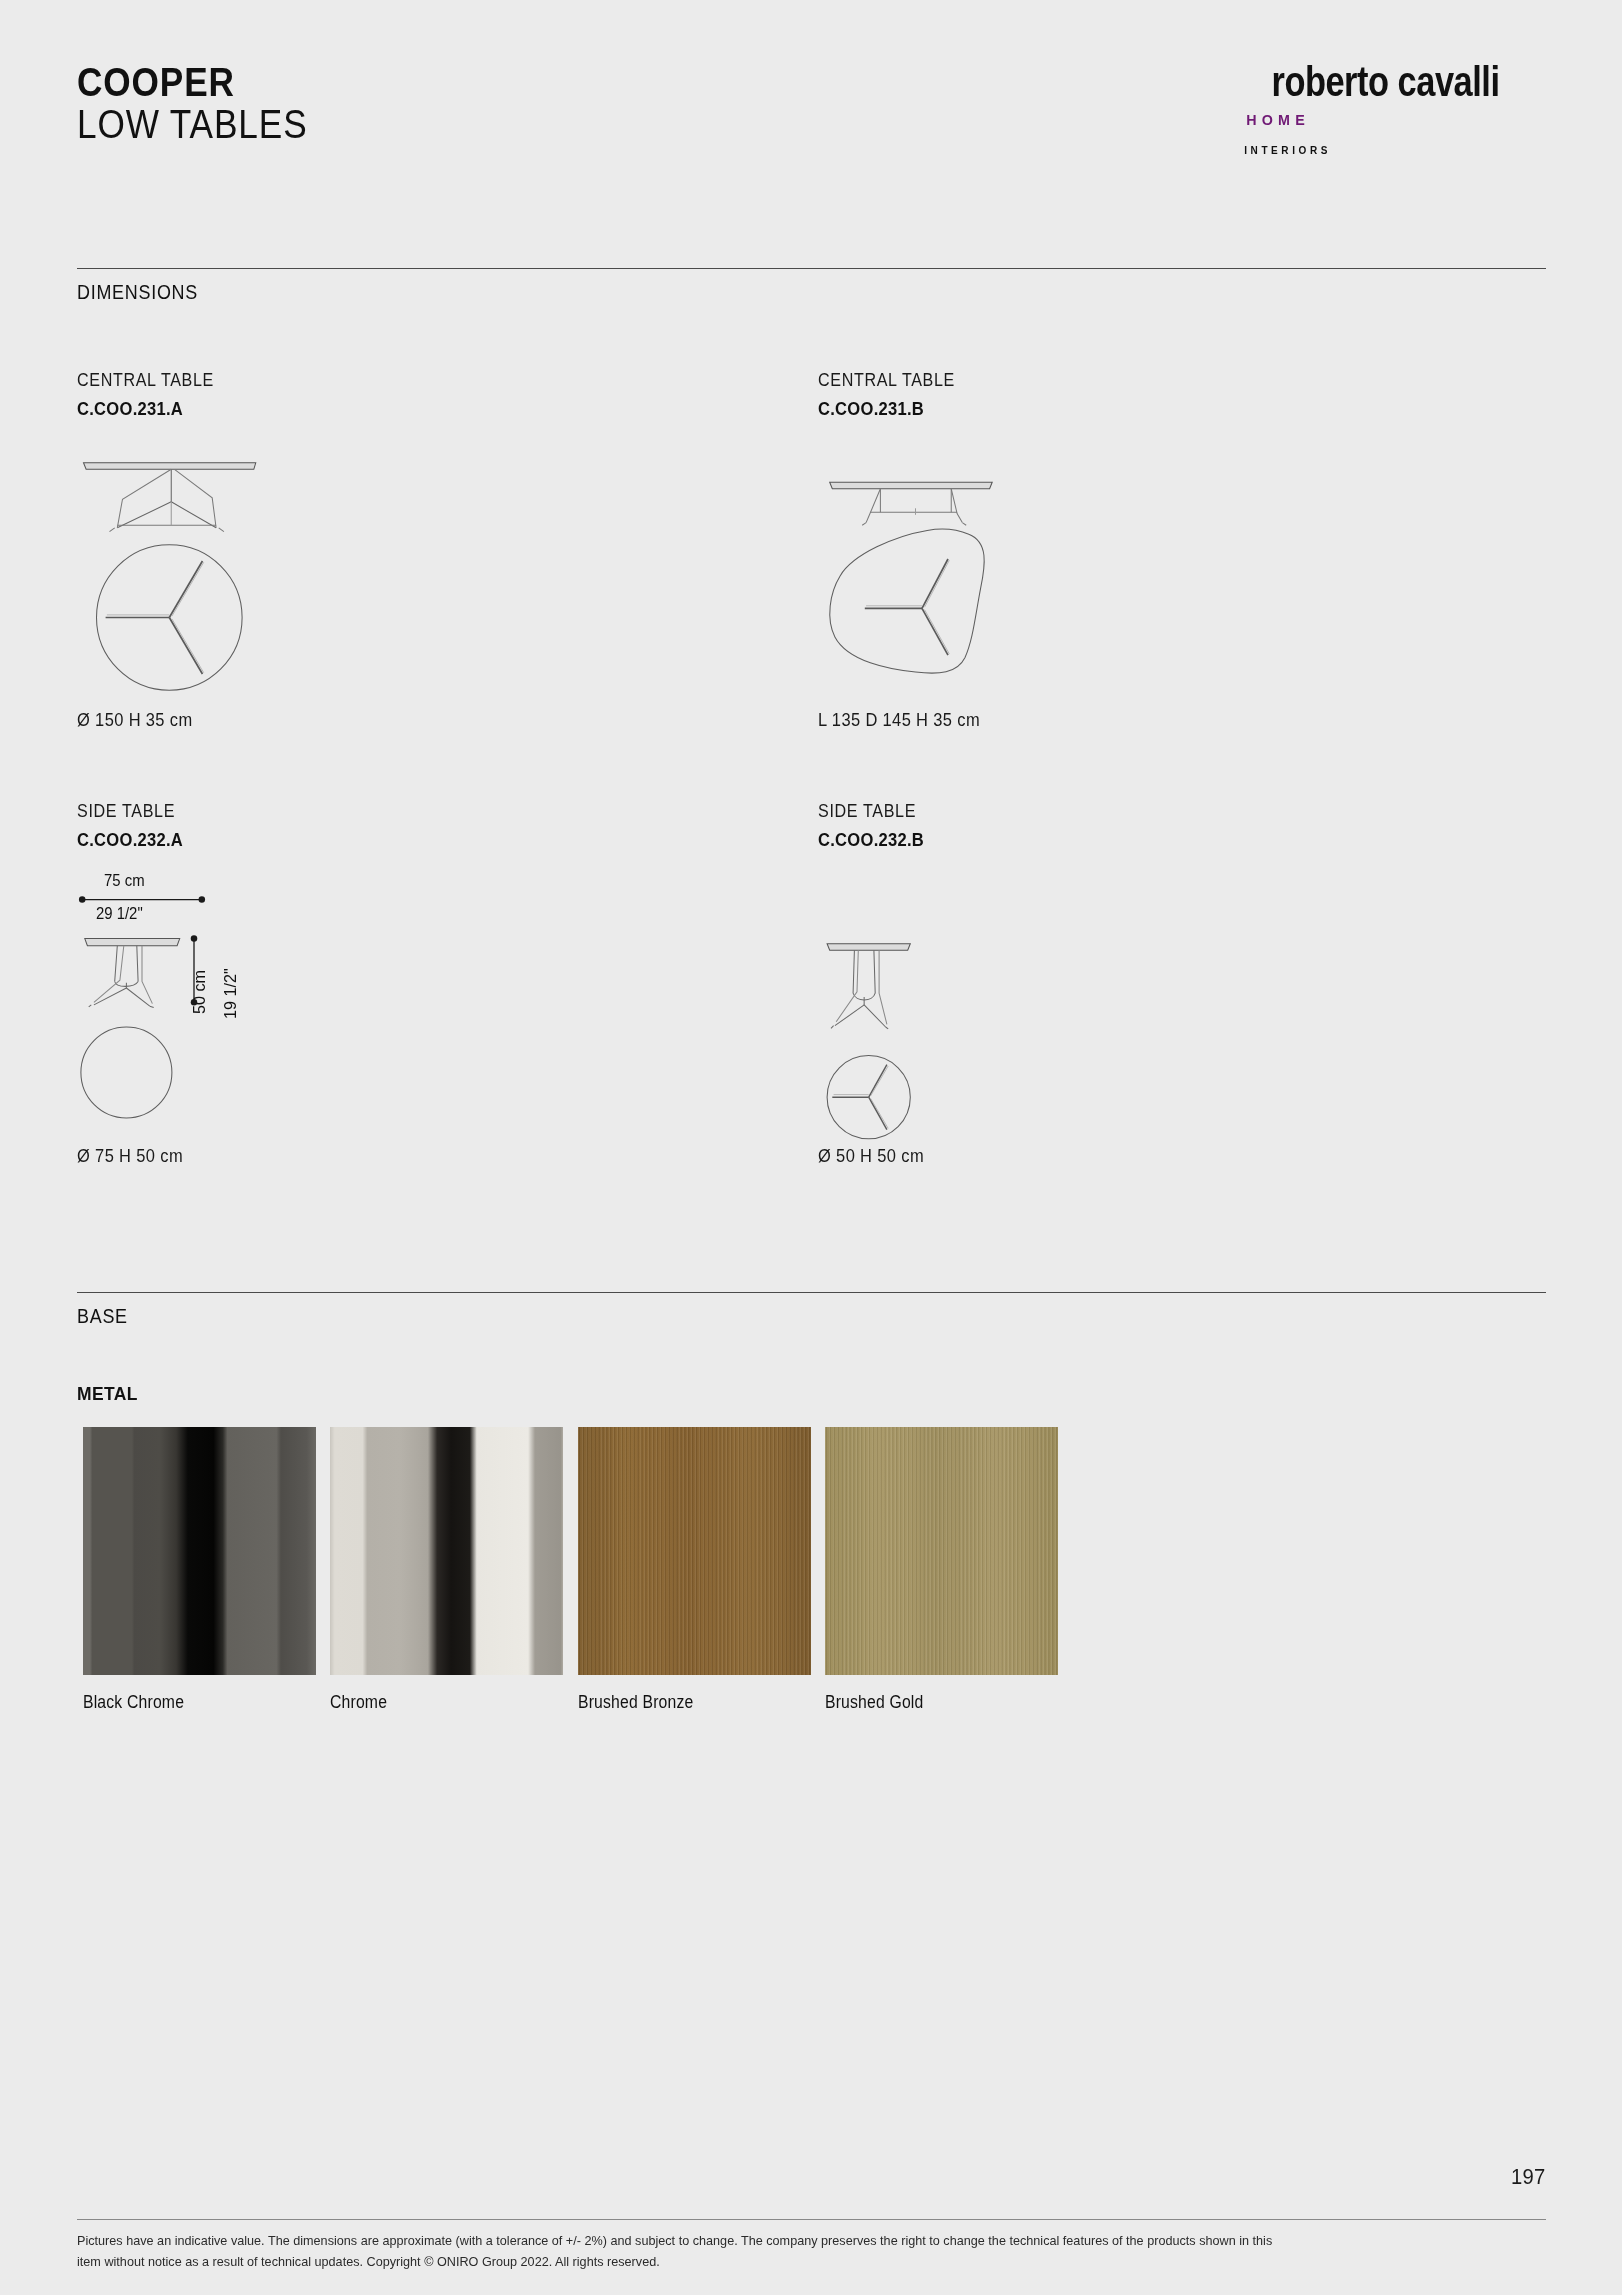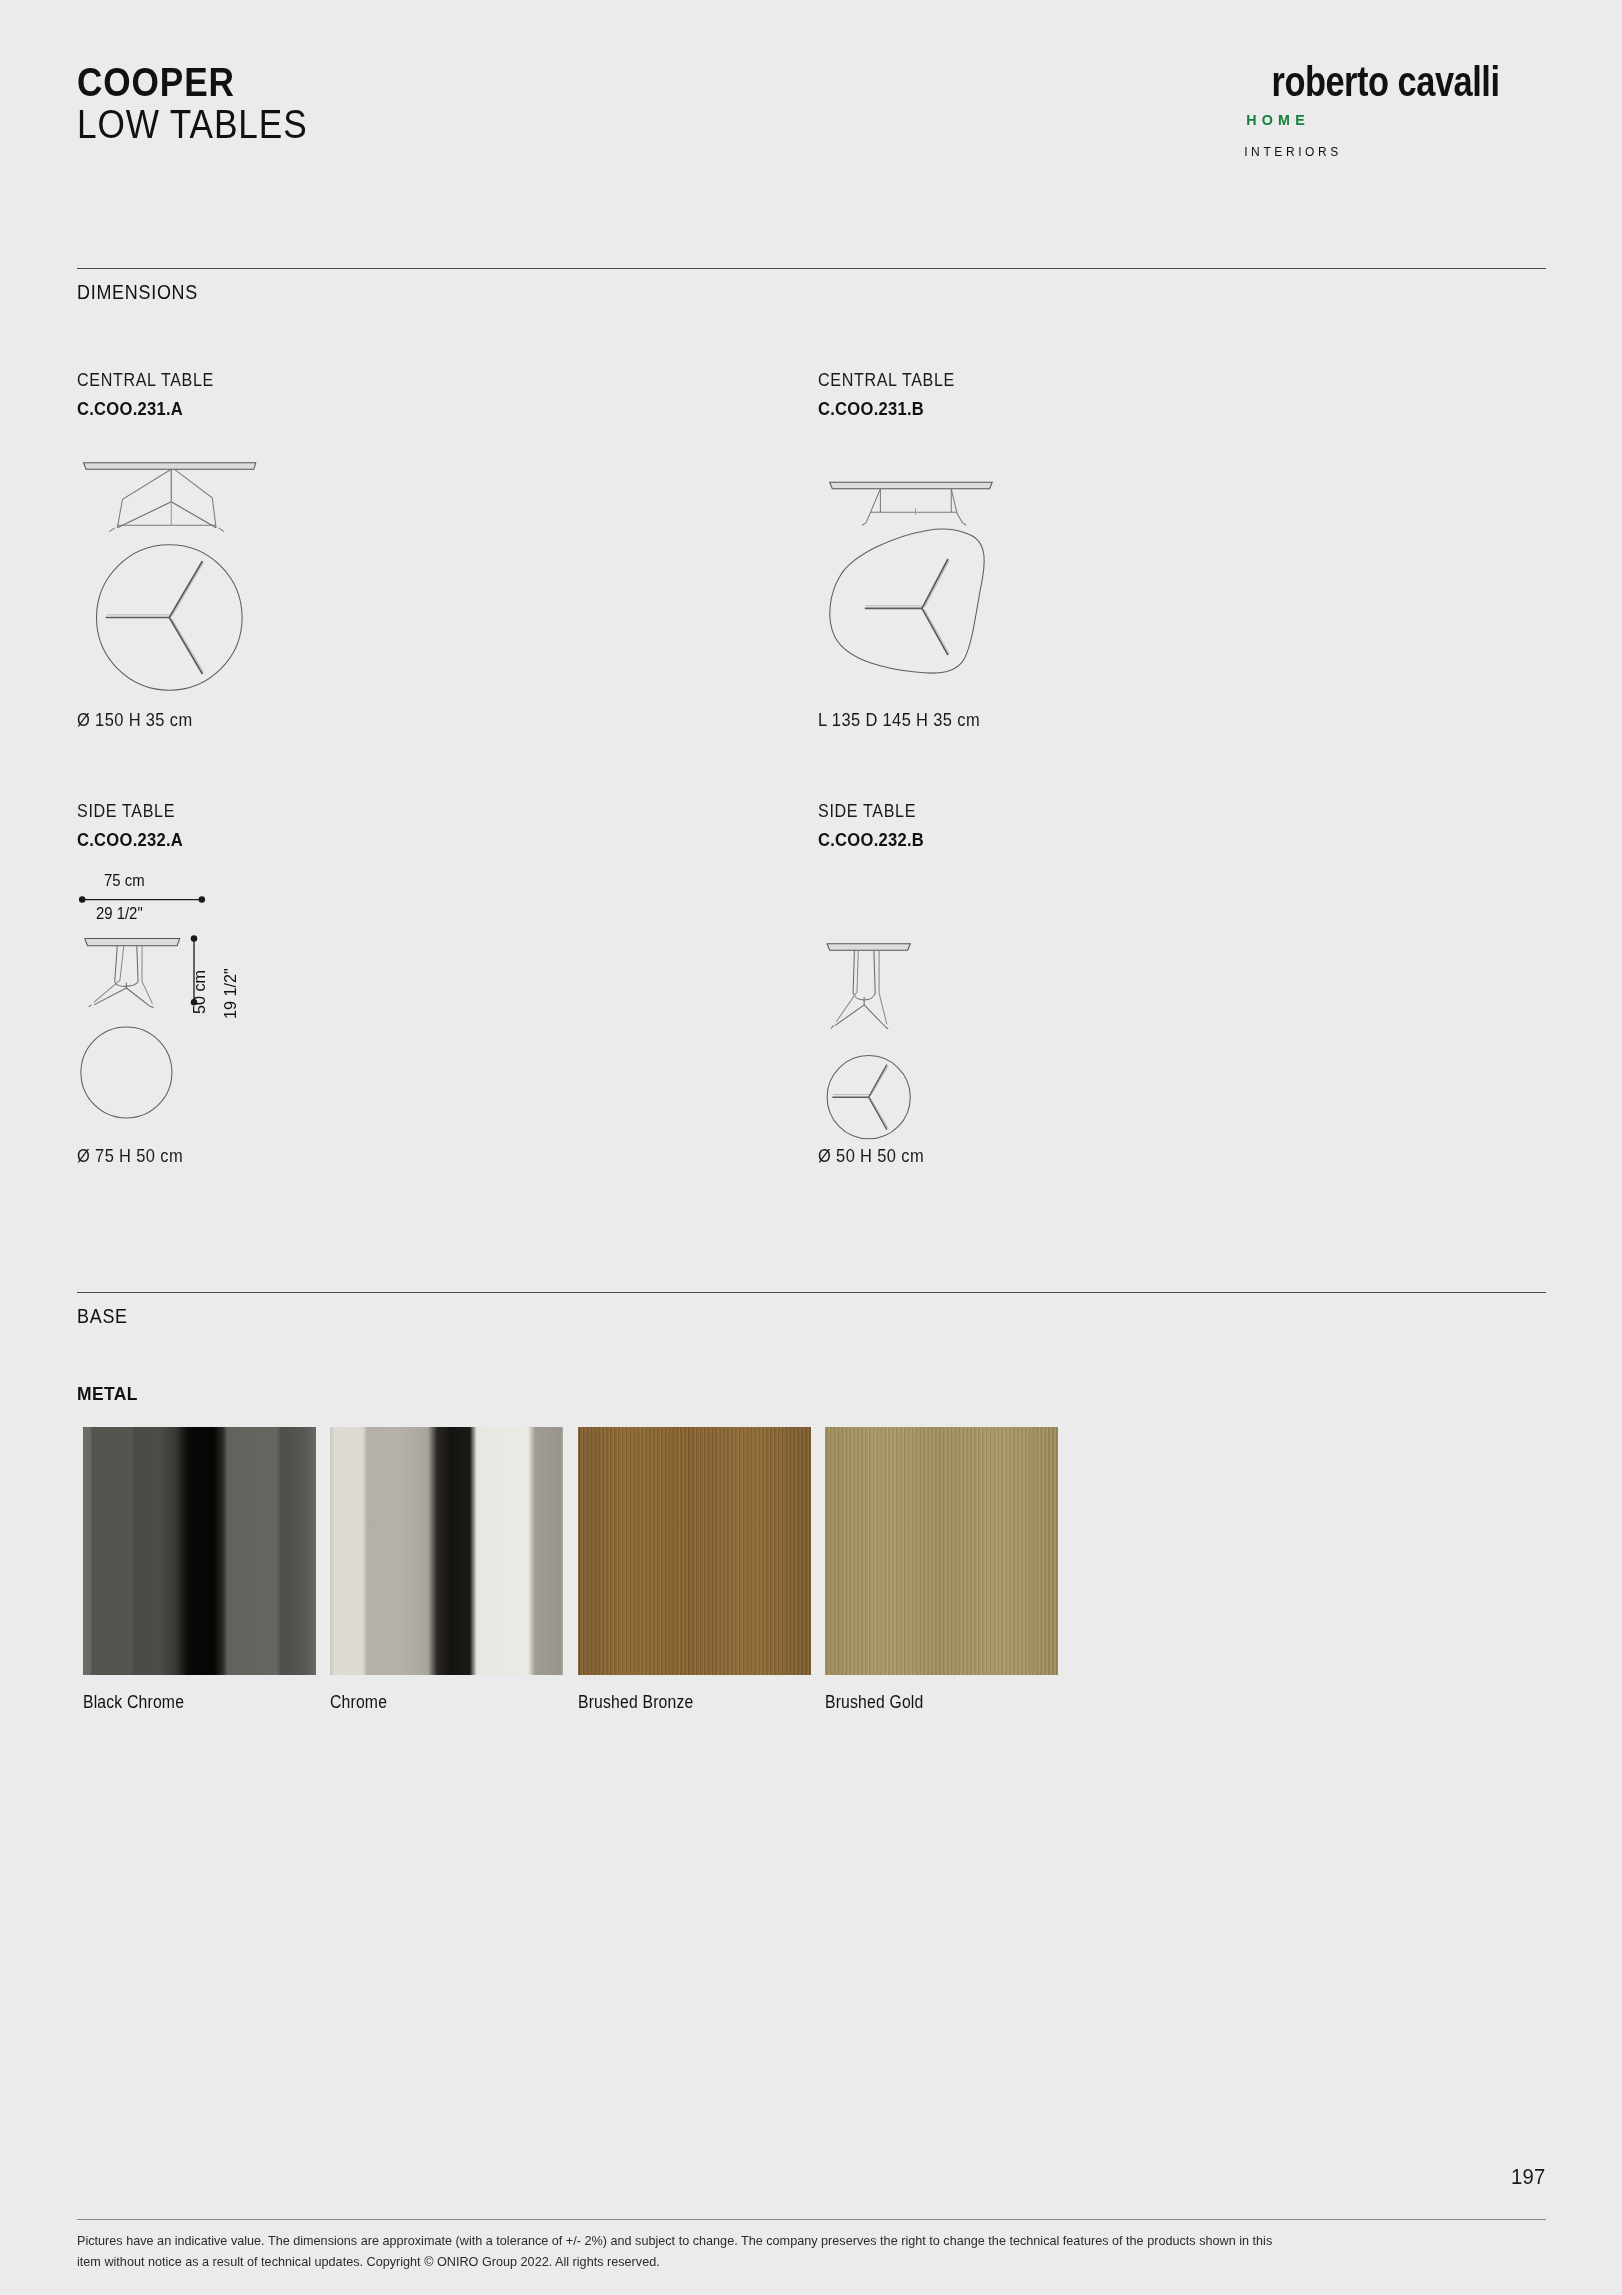--- a/index.html
+++ b/index.html
@@ -26,25 +26,25 @@
     transform:scaleX(0.88);transform-origin:left center;
   }
 
   .logo{position:absolute;right:77px;top:60px;width:305px;}
   .logo-word{
     font-size:43px;font-weight:700;letter-spacing:-0.6px;color:#111;
     transform:scaleX(0.80);transform-origin:center center;
     line-height:1.0;white-space:nowrap;
   }
   .logo-home{
-    font-size:14.3px;font-weight:600;letter-spacing:5.2px;color:#15803d;
+    font-size:14.3px;font-weight:600;letter-spacing:5.2px;color:#701a75;
     margin-top:9px;padding-left:5.2px;
   }
   .logo-interiors{
-    font-size:12px;font-weight:400;letter-spacing:3.6px;color:#111;
+    font-size:10px;font-weight:700;letter-spacing:3.6px;color:#111;
     margin-top:17px;padding-left:3.2px;
   }
 
   
   .rule{position:absolute;left:77px;width:1469px;height:1.3px;background:#4a4a4a;}
   .section-title{
     position:absolute;left:77px;
     font-size:19.5px;font-weight:500;letter-spacing:0.8px;color:#111;
     transform:scaleX(0.92);transform-origin:left center;
   }

